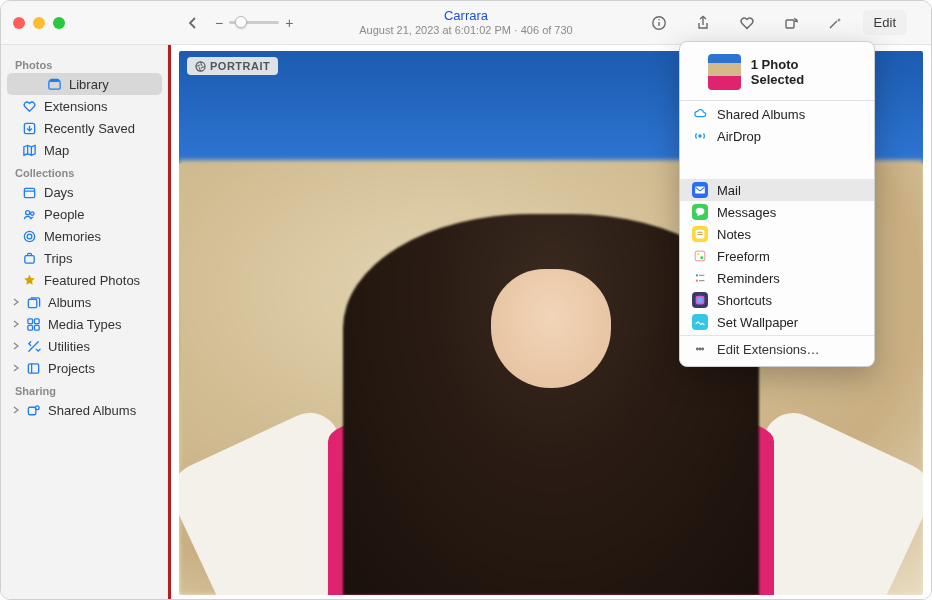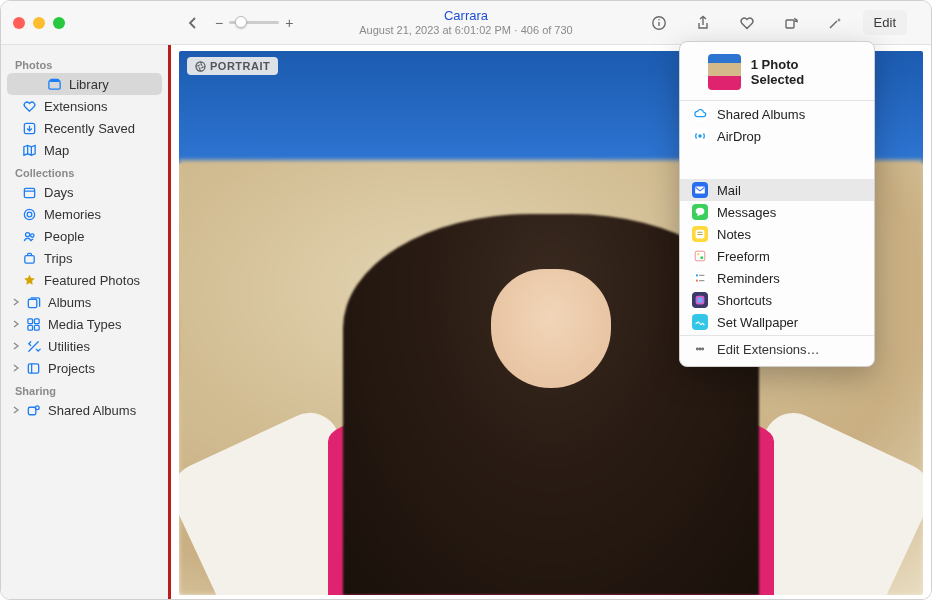--- a/index.html
+++ b/index.html
@@ -185,35 +185,35 @@
             <svg viewBox="0 0 16 16" fill="none" stroke="currentColor" stroke-width="1.4">
               <rect x="2.5" y="3.5" width="11" height="10" rx="1.5"></rect>
               <line x1="2.5" y1="6.5" x2="13.5" y2="6.5"></line>
             </svg>
           </span>
         <span>Days</span>
       </div>
       <div class="sb-item">
         <span class="sb-icon">
             <svg viewBox="0 0 16 16" fill="none" stroke="currentColor" stroke-width="1.4">
-              <circle cx="8" cy="8" r="2.5"></circle>
-              <circle cx="8" cy="8" r="5.5"></circle>
-            </svg>
-          </span>
-        <span>Memories</span>
-      </div>
-      <div class="sb-item">
-        <span class="sb-icon">
-            <svg viewBox="0 0 16 16" fill="none" stroke="currentColor" stroke-width="1.4">
               <circle cx="6" cy="6" r="2.2"></circle>
               <circle cx="11" cy="7" r="1.8"></circle>
               <path d="M2.5 13c.5-2 2-3 3.5-3s3 1 3.5 3M9.5 13c.3-1.4 1.3-2.2 2.5-2.2"></path>
             </svg>
           </span>
         <span>People</span>
+      </div>
+      <div class="sb-item">
+        <span class="sb-icon">
+            <svg viewBox="0 0 16 16" fill="none" stroke="currentColor" stroke-width="1.4">
+              <circle cx="8" cy="8" r="2.5"></circle>
+              <circle cx="8" cy="8" r="5.5"></circle>
+            </svg>
+          </span>
+        <span>Memories</span>
       </div>
       <div class="sb-item">
         <span class="sb-icon">
             <svg viewBox="0 0 16 16" fill="none" stroke="currentColor" stroke-width="1.4">
               <rect x="3" y="5" width="10" height="8" rx="1.5"></rect>
               <path d="M6 5V3.5a1 1 0 0 1 1-1h2a1 1 0 0 1 1 1V5"></path>
             </svg>
           </span>
         <span>Trips</span>
       </div>

